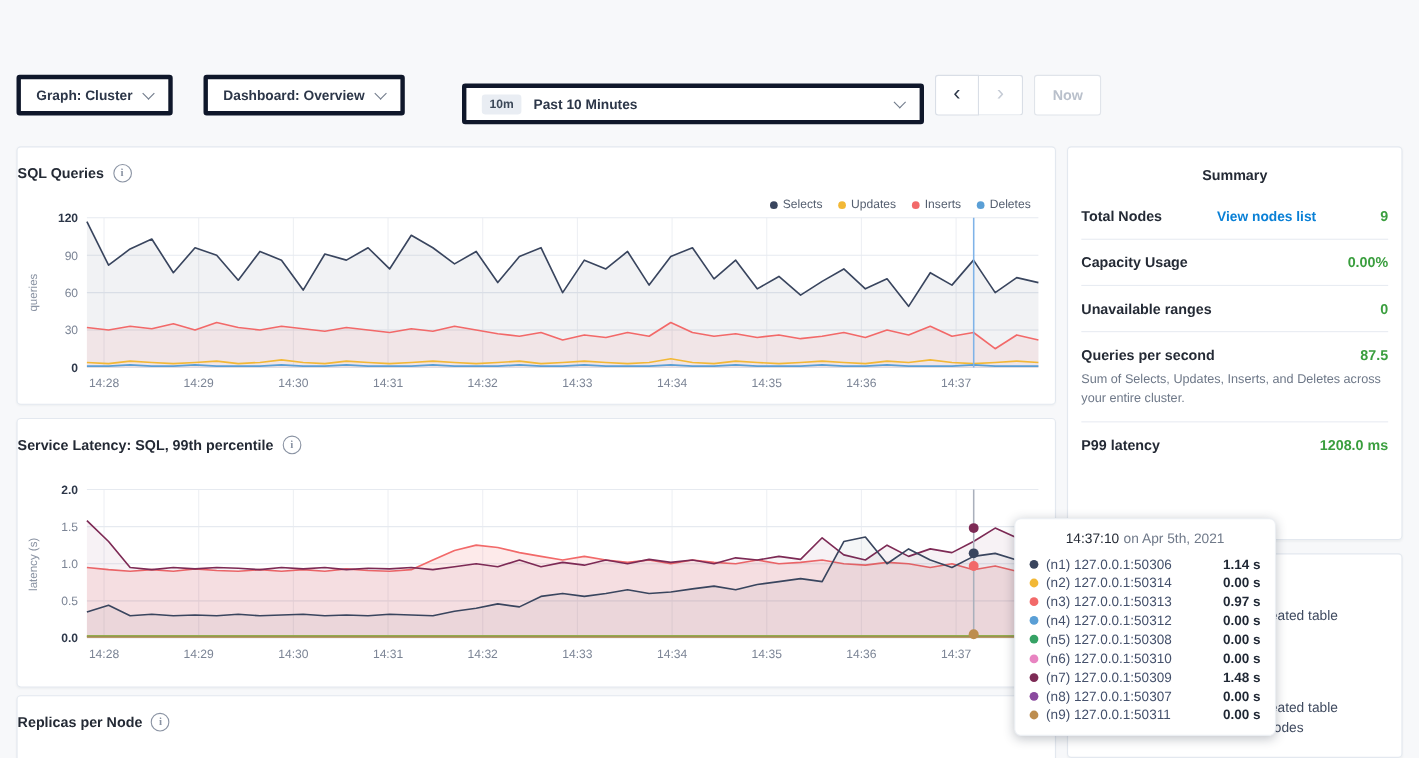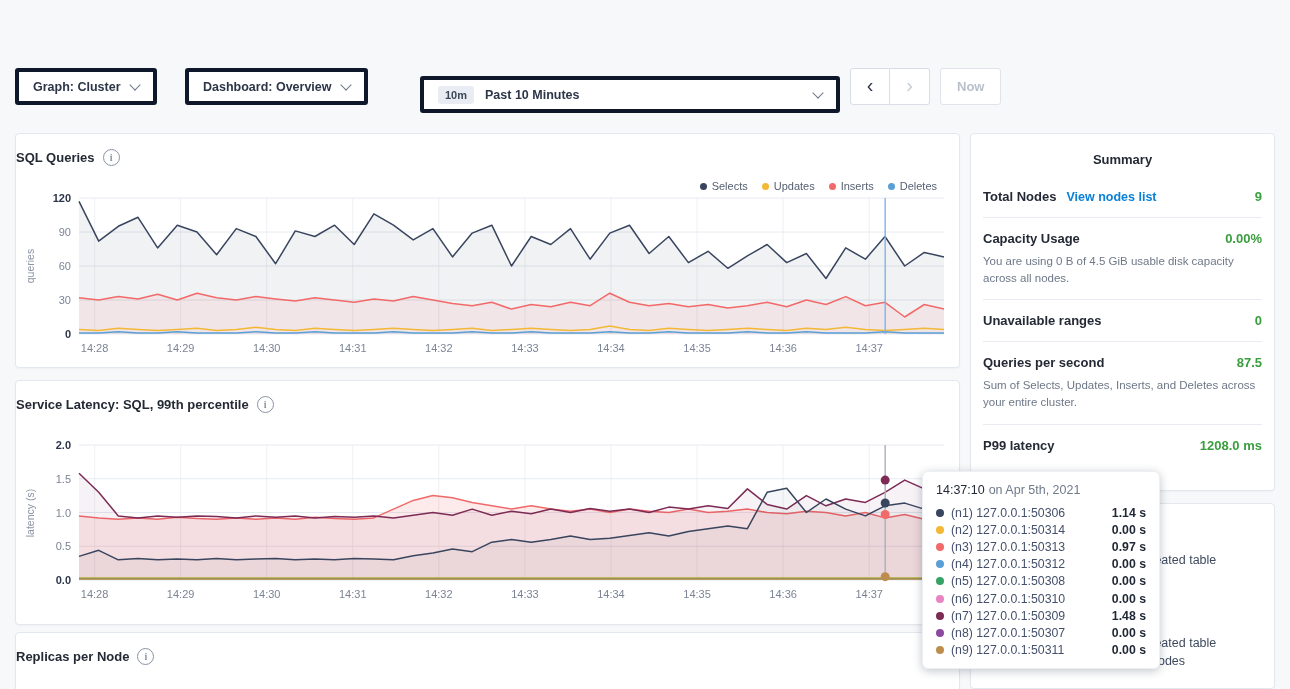--- a/index.html
+++ b/index.html
@@ -52,31 +52,31 @@
 
   svg text{font-family:"Liberation Sans",sans-serif;}
   .ytick{font-size:11px;fill:#7b8495;}
   .ytick-strong{font-size:11px;font-weight:bold;fill:#2c3648;}
   .xtick{font-size:11px;fill:#7b8495;}
 
   
   .sum-title{text-align:center;font-size:13px;font-weight:700;color:#242a35;padding:18px 0 9px;}
   .sum-row{border-top:1px solid #e8ecf2;padding:13px 0;}
   .sum-row:first-child{border-top:none;}
-  .sum-top{display:flex;align-items:baseline;}
+  .sum-top{display:flex;align-items:baseline;gap:40px;}
   .sum-label{font-size:13px;font-weight:700;color:#242a35;}
   .sum-link{font-size:12.5px;font-weight:700;color:#0a80d6;margin-left:10px;cursor:pointer;}
   .sum-value{margin-left:auto;font-size:13px;font-weight:700;color:#3a9e3e;}
   .sum-sub{margin-top:7px;font-size:11.5px;color:#6e7888;line-height:1.45;}
 
   
   .tooltip{position:absolute;left:922px;top:471px;width:238px;background:#fff;border-radius:6px;
            box-shadow:0 2px 10px rgba(35,45,65,0.28);border:1px solid #eceff3;
            padding:11px 13px 9px;z-index:50;box-sizing:border-box;}
-  .tt-head{font-size:12.5px;color:#242a35;margin-bottom:7px;}
+  .tt-head{font-size:12.5px;color:#242a35;margin-bottom:7px;text-align:center;}
   .tt-date{color:#707a8a;margin-left:4px;}
   .tt-row{display:flex;align-items:center;padding:1.6px 0;font-size:12.3px;}
   .tt-dot{width:8px;height:8px;border-radius:50%;margin-right:7px;flex:none;}
   .tt-label{color:#44506b;white-space:nowrap;}
   .tt-val{margin-left:auto;font-weight:700;color:#1f2734;white-space:nowrap;}
 
   
   .evt-frag{position:absolute;font-size:12.5px;color:#3f4a5f;white-space:nowrap;}
   .evt-frag:nth-child(1){left:173px;top:49px;}
   .evt-frag:nth-child(2){left:173px;top:132px;}
@@ -245,21 +245,20 @@
             <span class="sum-label">Total Nodes</span>
             <span class="sum-link">View nodes list</span>
             <span class="sum-value">9</span>
           </div>
         </div>
         <div class="sum-row">
           <div class="sum-top">
             <span class="sum-label">Capacity Usage</span>
             <span class="sum-value">0.00%</span>
           </div>
-          <div class="sum-sub">You are using 0 B of 4.5 GiB usable disk capacity across all nodes.</div>
         </div>
         <div class="sum-row">
           <div class="sum-top">
             <span class="sum-label">Unavailable ranges</span>
             <span class="sum-value">0</span>
           </div>
         </div>
         <div class="sum-row">
           <div class="sum-top">
             <span class="sum-label">Queries per second</span>

